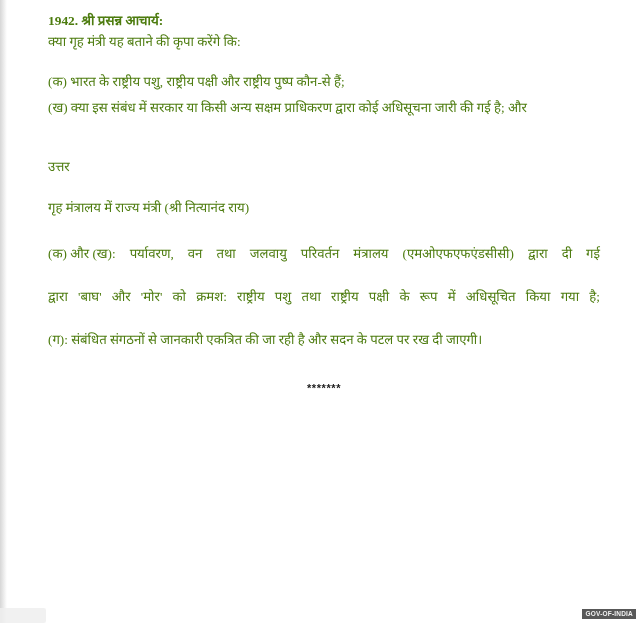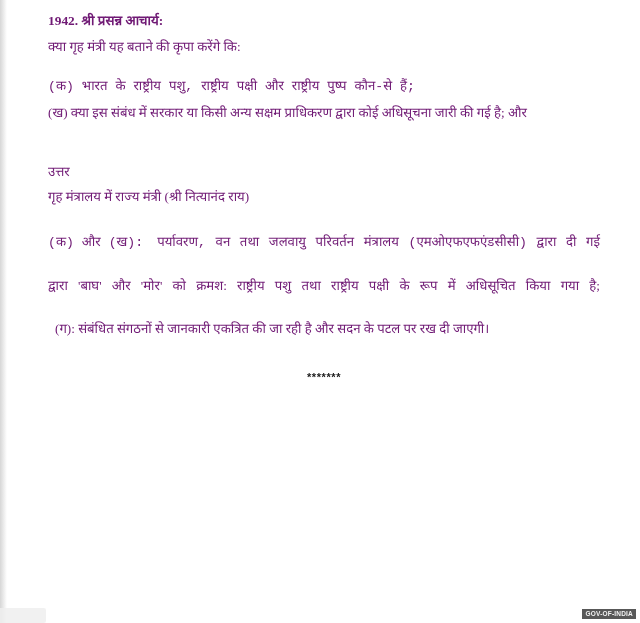--- a/index.html
+++ b/index.html
@@ -29,53 +29,52 @@
     position: relative;
     width: 640px;
     height: 623px;
     box-sizing: border-box;
     padding: 10px 40px 0 48px;
   }
 
   .line {
     font-size: 13.2px;
     line-height: 1.0;
-    color: #701a75;
+    color: #4d7c0f;
     white-space: pre-wrap;
   }
 
   
   .q-number      { margin-top: 4px; font-weight: 700; font-size: 13.4px; }
-  .q-intro       { margin-top: 13px; }
+  .q-intro       { margin-top: 8px; }
 
   .clause-block  { margin-top: 26px; }
   .clause-block .line { margin-top: 13px; }
-  .clause-block .line:first-child { margin-top: 6px; font-family: Liberation Mono, monospace; }
+  .clause-block .line:first-child { margin-top: 6px; }
 
   
   .wrap-cont     { margin-top: 11px !important; }
 
   .answer-label  { margin-top: 46px; }
-  .minister      { margin-top: 12px; }
+  .minister      { margin-top: 28px; }
 
   .ans-block     { margin-top: 33px; }
   .ans-block .line { margin-top: 29px; }
   .ans-block .line:first-child { margin-top: 0; }
 
   .ans-block-2   { margin-top: 30px; }
   .ans-block-2 .line { margin-top: 29px; }
   .ans-block-2 .line:first-child { margin-top: 0; }
 
-  .final-clause  { margin-top: 30px; margin-left: 7px; }
+  .final-clause  { margin-top: 30px; }
 
   
   .lead-row {
     display: flex;
     align-items: center;
-    font-family: Liberation Mono, monospace;
   }
   .lead-label { flex: 0 0 auto; white-space: pre; }
   .lead-body  {
     flex: 1 1 auto;
     text-align: justify;
     text-align-last: justify;
   }
 
   
   .justify {

